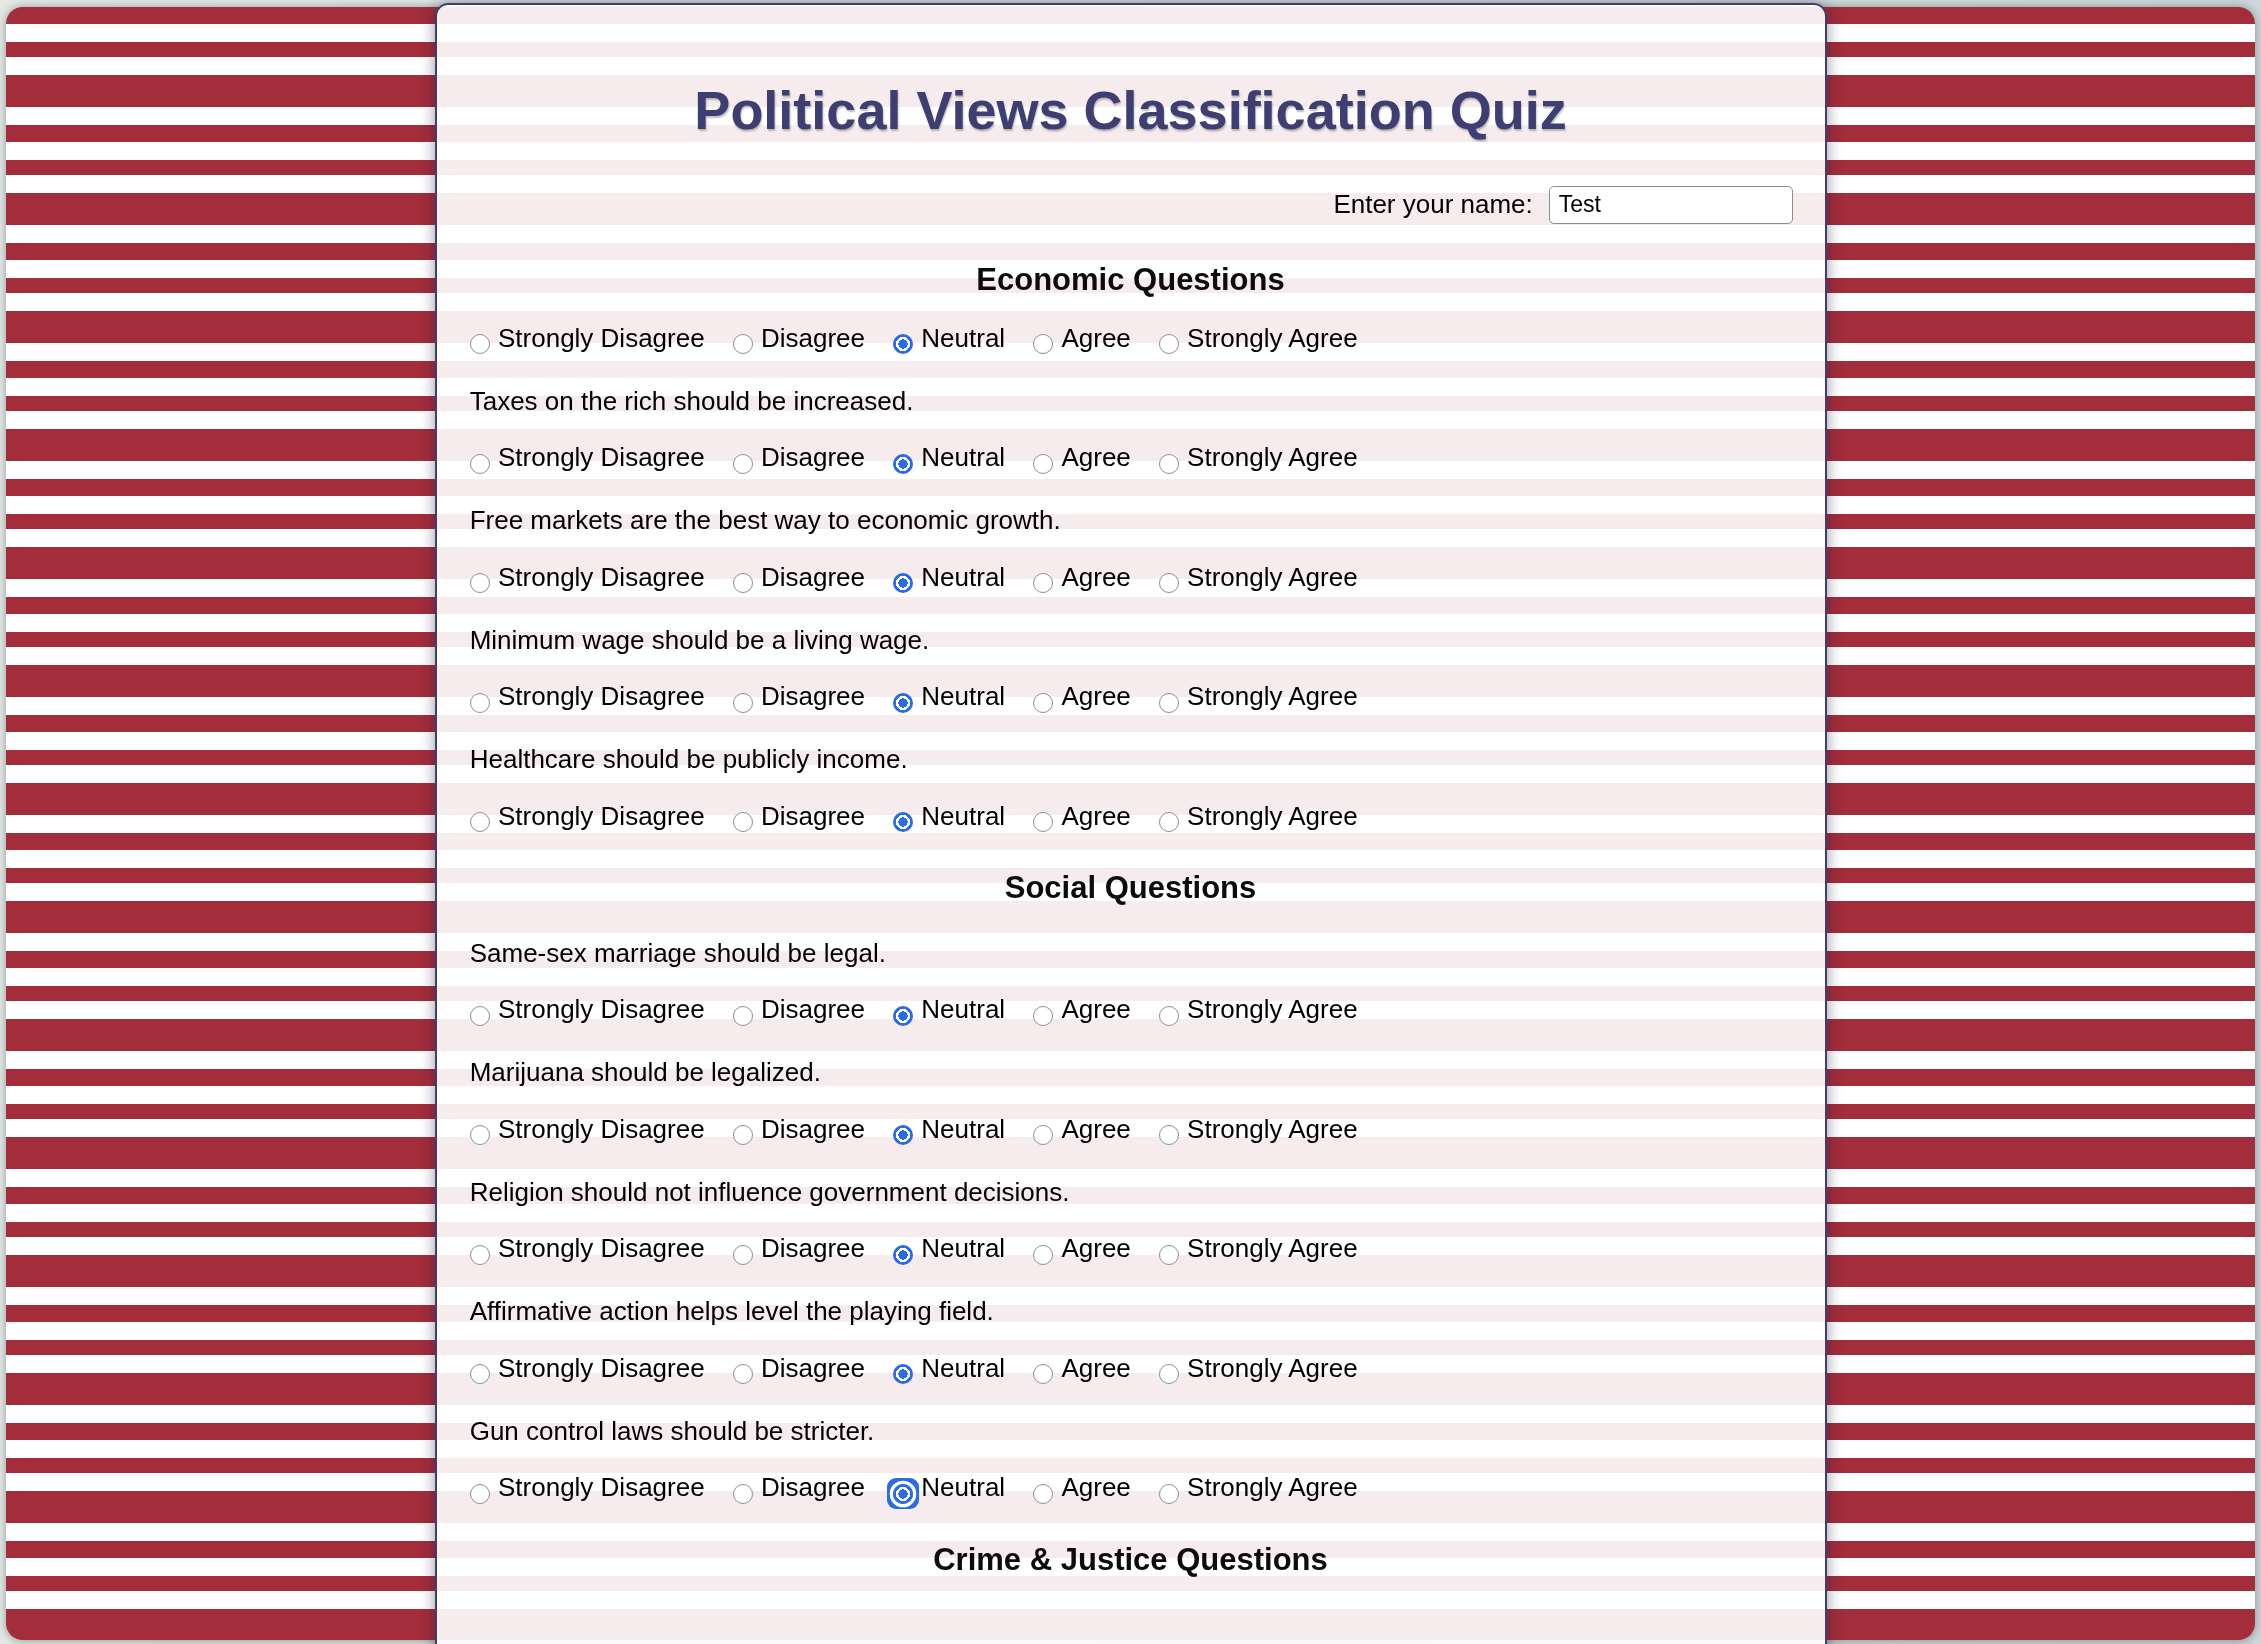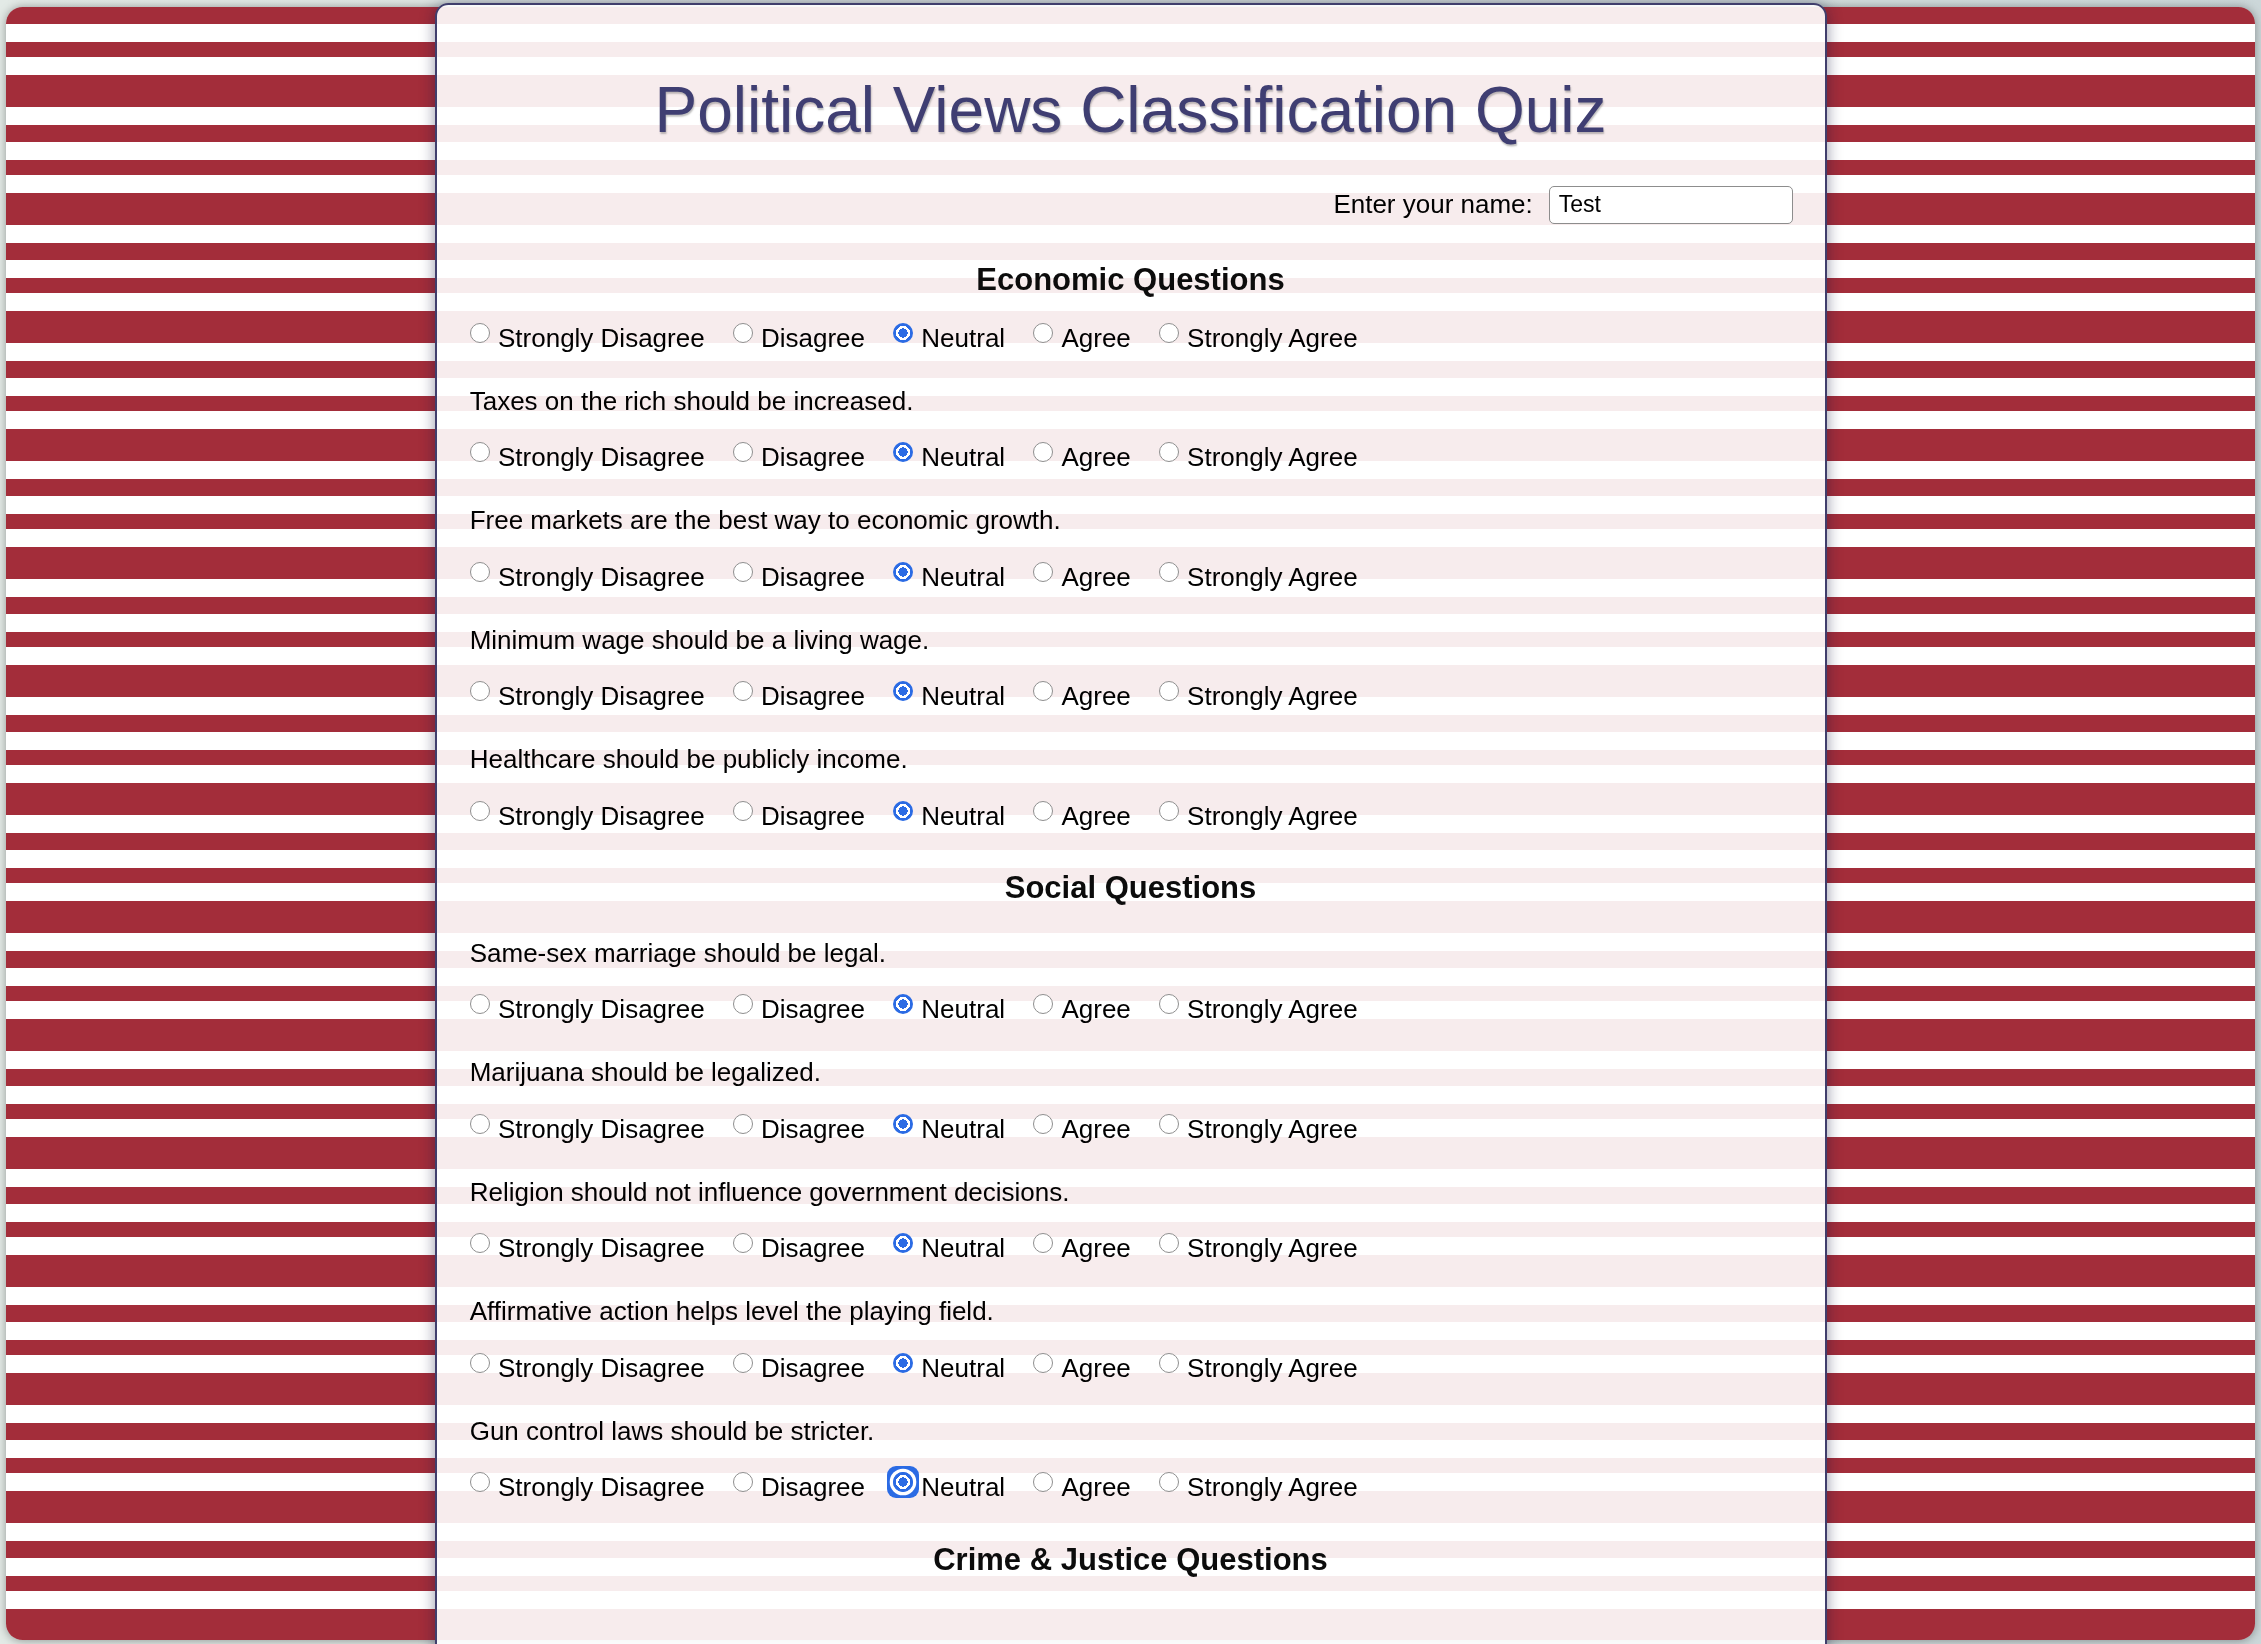--- a/index.html
+++ b/index.html
@@ -39,23 +39,23 @@
     background: rgba(255,255,255,0.91);
     border: 2.5px solid var(--navy-border);
     border-radius: 13.3px;
     box-shadow: 0 1.7px 15px rgba(20,20,60,0.45);
     padding: 75px 31.5px 99px 31.5px;
   }
 
   h1.title {
     margin: 0;
     text-align: center;
-    font-size: 64px;
+    font-size: 54px;
     line-height: 60px;
-    font-weight: normal;
+    font-weight: bold;
     color: var(--title-navy);
     text-shadow: 0.8px 1.7px 1.7px rgba(70,70,70,0.35);
   }
 
   .name-row {
     margin-top: 46px;
     display: flex;
     justify-content: flex-end;
     align-items: center;
   }
@@ -89,21 +89,21 @@
   }
 
   .opts {
     margin: 25px 0 0 1.7px;
     height: 31.5px;
     display: flex;
     align-items: center;
   }
   .option {
     display: inline-flex;
-    align-items: flex-start;
+    align-items: flex-end;
     margin-right: 28px;
     cursor: pointer;
   }
   .option .opt-label {
     margin-left: 8.3px;
     font-size: 26px;
     line-height: 31.5px;
     white-space: nowrap;
   }
 

